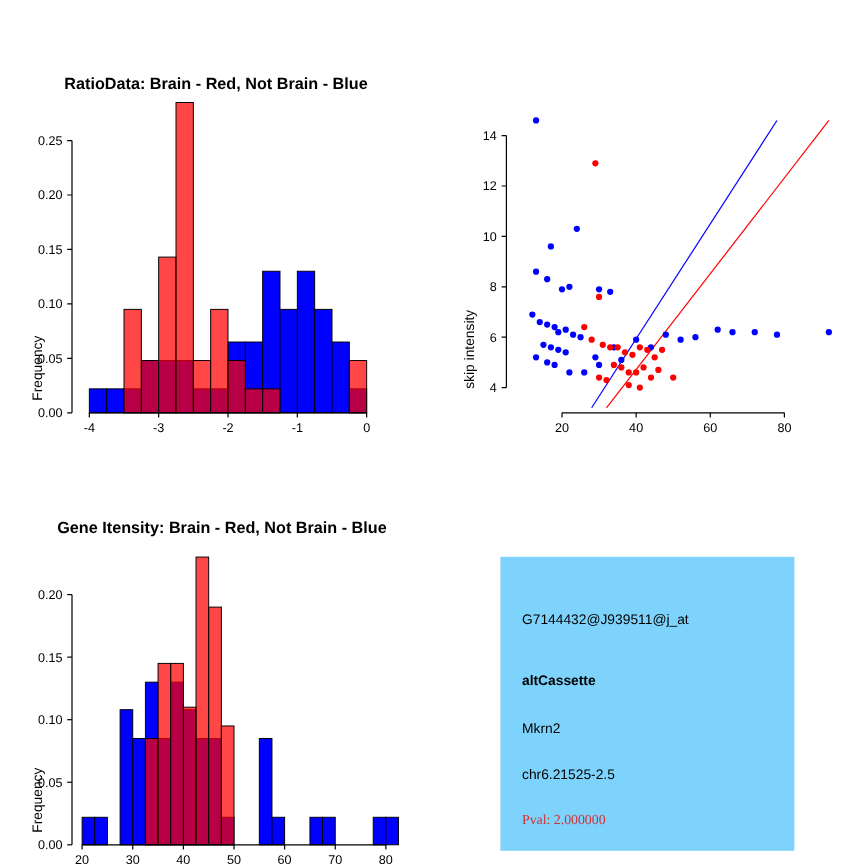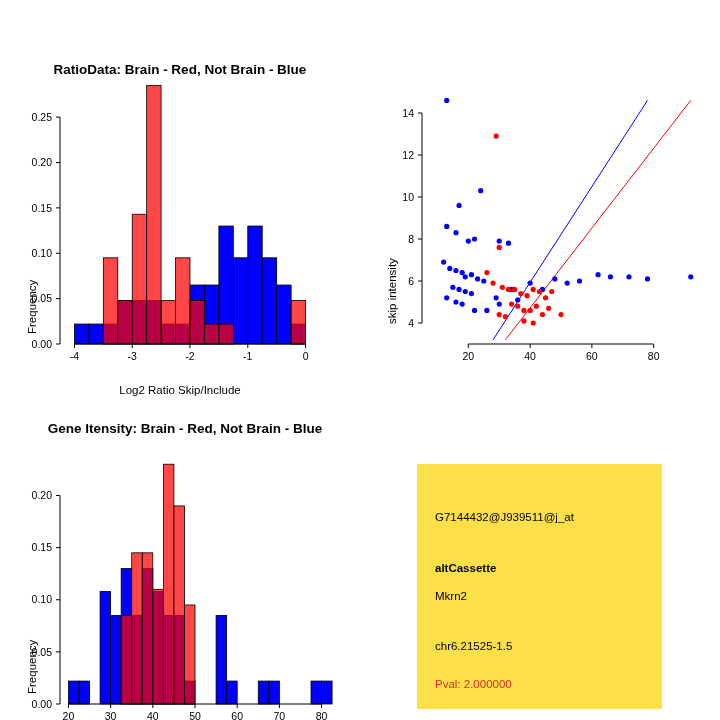--- a/index.html
+++ b/index.html
@@ -3,35 +3,34 @@
 <meta charset="utf-8">
 <style>
   html,body{margin:0;padding:0;}
   body{width:720px;height:720px;background:#ffffff;font-family:"Liberation Sans",sans-serif;overflow:hidden;}
   .page{position:relative;width:640px;height:720px;margin-top:44px;}
   .panel{position:absolute;}
   .title{font-size:13.5px;font-weight:bold;color:#000;text-align:center;white-space:nowrap;}
   .axlabel{font-size:11.5px;color:#000;text-align:center;white-space:nowrap;}
   .ylabel{font-size:11.5px;color:#000;white-space:nowrap;transform:rotate(-90deg);transform-origin:left top;}
   svg{display:block;}
-  .infobox{background:#fde047;}
+  .infobox{background:#7dd3fc;}
   .infotext{font-size:11.5px;color:#000;}
-  .infotext.pval{color:#d03030;}
+  .infotext.pval{color:#d03030;font-family:Liberation Serif, serif;}
 </style>
 </head>
 <body>
 
 <div class="page">
 
   <div class="panel" style="left:0;top:0;width:360px;height:360px;">
     <div class="title" style="position:absolute;left:0;top:18px;width:360px;">RatioData: Brain - Red, Not Brain - Blue</div>
     <div style="position:absolute;left:14px;top:60px;height:230px;width:14px;">
       <div class="ylabel" style="position:absolute;left:12px;top:230px;">Frequency</div>
     </div>
-    <div class="axlabel" style="position:absolute;left:0;top:340px;width:360px;">Log2 Ratio Skip/Include</div>
 
     <svg id="svg-ratio" width="360" height="360" style="position:absolute;left:0;top:0;">
         <rect x="74.44444444444444" y="280.03703703703707" width="14.444444444444443" height="19.962962962962933" fill="#0000FF" stroke="#000" stroke-width="0.8"></rect>
         <rect x="88.88888888888889" y="280.03703703703707" width="14.444444444444443" height="19.962962962962933" fill="#0000FF" stroke="#000" stroke-width="0.8"></rect>
         <rect x="103.33333333333333" y="280.03703703703707" width="14.444444444444443" height="19.962962962962933" fill="#0000FF" stroke="#000" stroke-width="0.8"></rect>
         <rect x="117.77777777777777" y="256.44444444444446" width="14.444444444444457" height="43.55555555555554" fill="#0000FF" stroke="#000" stroke-width="0.8"></rect>
         <rect x="132.22222222222223" y="256.44444444444446" width="14.444444444444429" height="43.55555555555554" fill="#0000FF" stroke="#000" stroke-width="0.8"></rect>
         <rect x="146.66666666666666" y="256.44444444444446" width="14.444444444444457" height="43.55555555555554" fill="#0000FF" stroke="#000" stroke-width="0.8"></rect>
         <rect x="161.11111111111111" y="280.03703703703707" width="14.444444444444429" height="19.962962962962933" fill="#0000FF" stroke="#000" stroke-width="0.8"></rect>
         <rect x="175.55555555555554" y="280.03703703703707" width="14.444444444444457" height="19.962962962962933" fill="#0000FF" stroke="#000" stroke-width="0.8"></rect>
@@ -177,21 +176,21 @@
         <line x1="62" y1="153" x2="58" y2="153" stroke="#000" stroke-width="1"></line>
         <text x="54" y="156.7" text-anchor="end" font-family="&quot;Liberation Sans&quot;, sans-serif" font-size="10.5" fill="#000">10</text>
         <line x1="62" y1="111" x2="58" y2="111" stroke="#000" stroke-width="1"></line>
         <text x="54" y="114.7" text-anchor="end" font-family="&quot;Liberation Sans&quot;, sans-serif" font-size="10.5" fill="#000">12</text>
         <line x1="62" y1="69" x2="58" y2="69" stroke="#000" stroke-width="1"></line>
         <text x="54" y="72.7" text-anchor="end" font-family="&quot;Liberation Sans&quot;, sans-serif" font-size="10.5" fill="#000">14</text>
       </svg>
   </div>
 
   <div class="panel" style="left:0;top:360px;width:400px;height:360px;">
-    <div class="title" style="position:absolute;left:0;top:17px;width:370px;">Gene Itensity: Brain - Red, Not Brain - Blue</div>
+    <div class="title" style="position:absolute;left:0;top:28px;width:370px;">Gene Itensity: Brain - Red, Not Brain - Blue</div>
     <div style="position:absolute;left:14px;top:60px;height:230px;width:14px;">
       <div class="ylabel" style="position:absolute;left:12px;top:230px;">Frequency</div>
     </div>
 
     <svg id="svg-gene" width="400" height="360" style="position:absolute;left:0;top:0;">
         <rect x="68.4375" y="277.06382978723406" width="10.546875" height="22.936170212765944" fill="#0000FF" stroke="#000" stroke-width="0.8"></rect>
         <rect x="78.984375" y="277.06382978723406" width="10.546875" height="22.936170212765944" fill="#0000FF" stroke="#000" stroke-width="0.8"></rect>
         <rect x="100.078125" y="187.40425531914894" width="10.546875" height="112.59574468085106" fill="#0000FF" stroke="#000" stroke-width="0.8"></rect>
         <rect x="110.625" y="211.38297872340425" width="10.546875" height="88.61702127659575" fill="#0000FF" stroke="#000" stroke-width="0.8"></rect>
         <rect x="121.171875" y="164.46808510638297" width="10.546875" height="135.53191489361703" fill="#0000FF" stroke="#000" stroke-width="0.8"></rect>
@@ -239,18 +238,18 @@
         <line x1="60" y1="143.61702127659575" x2="56" y2="143.61702127659575" stroke="#000" stroke-width="1"></line>
         <text x="52" y="147.31702127659574" text-anchor="end" font-family="&quot;Liberation Sans&quot;, sans-serif" font-size="10.5" fill="#000">0.15</text>
         <line x1="60" y1="91.48936170212764" x2="56" y2="91.48936170212764" stroke="#000" stroke-width="1"></line>
         <text x="52" y="95.18936170212764" text-anchor="end" font-family="&quot;Liberation Sans&quot;, sans-serif" font-size="10.5" fill="#000">0.20</text>
       </svg>
   </div>
 
   <div class="panel infobox" style="left:417px;top:420px;width:245px;height:245px;">
     <div class="infotext" style="position:absolute;left:18px;top:47px;">G7144432@J939511@j_at</div>
     <div class="infotext" style="position:absolute;left:18px;top:98px;font-weight:bold;">altCassette</div>
-    <div class="infotext" style="position:absolute;left:18px;top:126px;">Mkrn2</div>
-    <div class="infotext" style="position:absolute;left:18px;top:176px;">chr6.21525-1.5</div>
+    <div class="infotext" style="position:absolute;left:18px;top:138px;">Mkrn2</div>
+    <div class="infotext" style="position:absolute;left:18px;top:176px;">chr6.21525-2.5</div>
     <div class="infotext pval" style="position:absolute;left:18px;top:214px;">Pval: 2.000000</div>
   </div>
 
 </div>
 
 </body></html>

